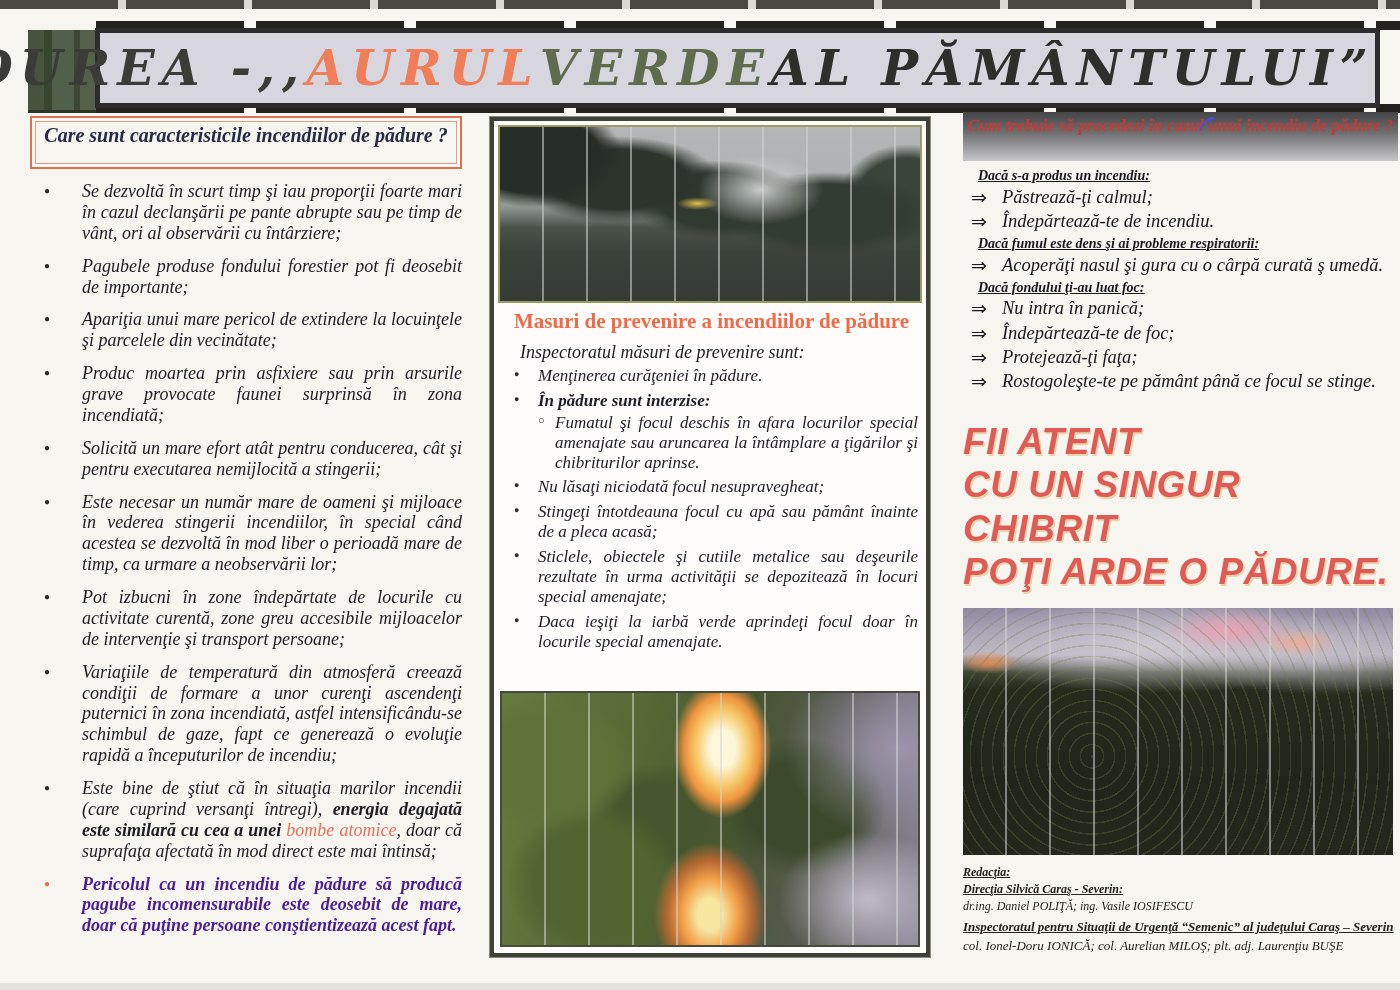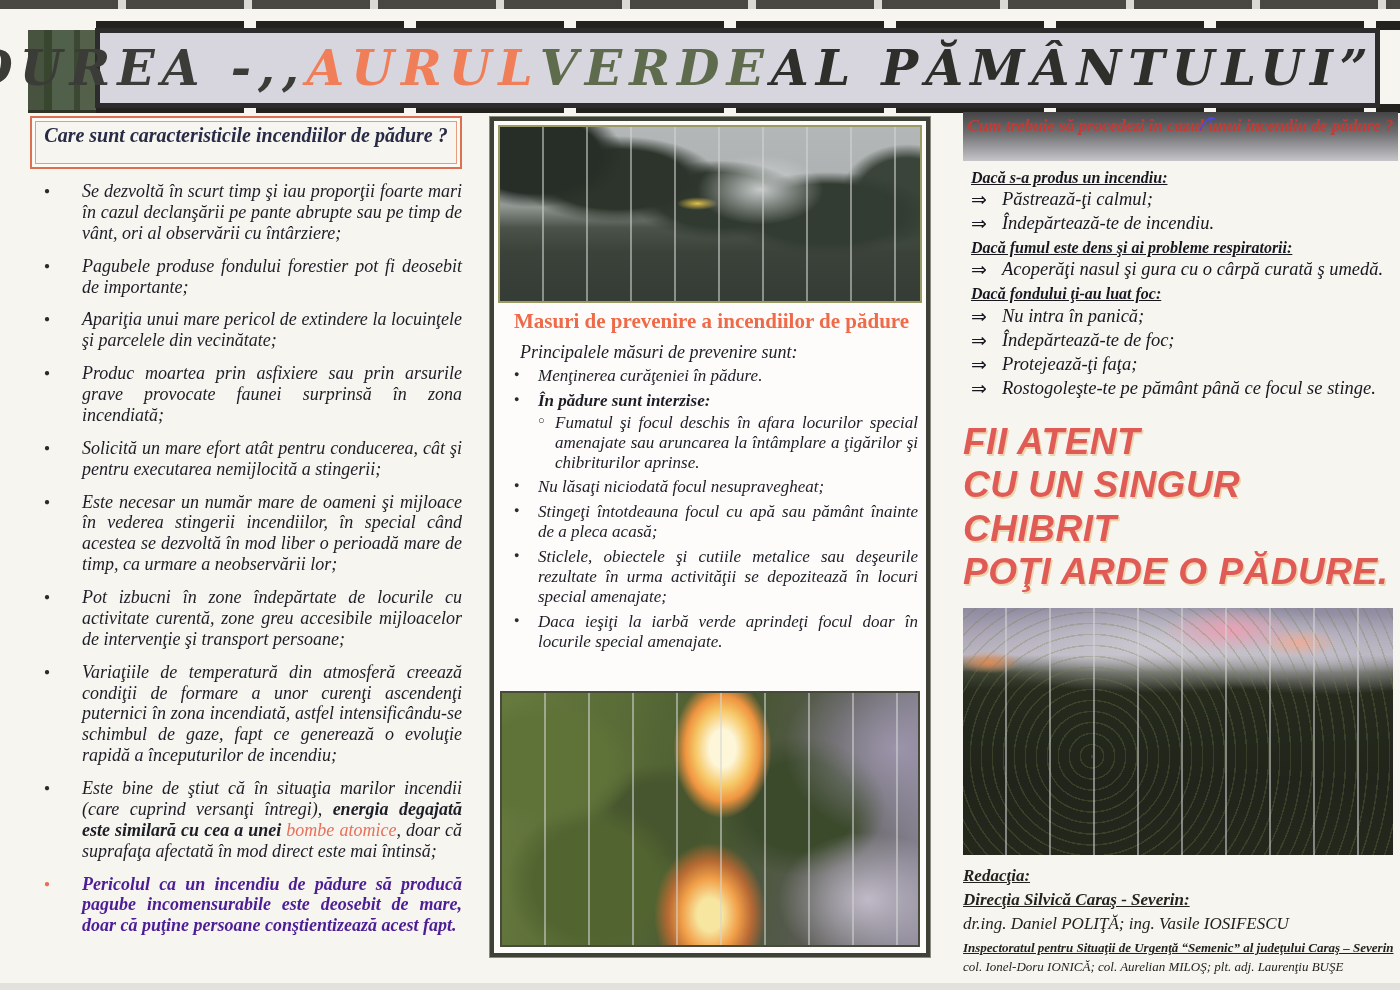--- a/index.html
+++ b/index.html
@@ -119,22 +119,22 @@
   
   .right-header {
     position:absolute; left:963px; top:112px; width:435px; height:49px;
     background:linear-gradient(180deg,#454547 0%,#6e6e71 42%,#c6c6ca 100%);
     color:#c63a33; font-weight:bold; font-style:italic; font-size:17px; line-height:1.3;
     text-align:center; padding-top:3px;
   }
   .pen-mark { position:absolute; left:1196px; top:114px; width:22px; height:20px; }
   .right-text { position:absolute; left:963px; top:165px; width:437px; color:#17171f; }
   .sec-title {
-    font-weight:bold; font-style:italic; font-size:16px; line-height:1.2;
-    text-decoration:underline; margin:3px 8px 2px;
+    font-weight:bold; font-style:italic; font-size:14px; line-height:1.2;
+    text-decoration:underline; margin:3px 15px 2px;
   }
   .arrow-item {
     display:flex; gap:15px; padding-left:8px; margin:2px 0;
     font-style:italic; font-size:18.5px; line-height:1.16;
   }
   .arrow-item .arrow { font-style:normal; font-size:19px; flex:0 0 auto; }
   .warning {
     position:absolute; left:963px; top:420px; width:437px;
     color:#e05b55; font-family:"Liberation Sans", sans-serif;
     font-weight:bold; font-style:italic; font-size:37px; line-height:1.17;
@@ -146,21 +146,21 @@
     background-image:
       repeating-radial-gradient(circle at 30% 60%, rgba(116,126,74,.28) 0 1.5px, transparent 1.5px 11px),
       radial-gradient(ellipse 90px 30px at 62% 9%, rgba(236,160,180,.95), rgba(236,160,180,0) 75%),
       radial-gradient(ellipse 50px 18px at 78% 14%, rgba(240,170,150,.9), rgba(240,170,150,0) 80%),
       radial-gradient(ellipse 40px 14px at 6% 22%, rgba(230,140,80,.9), rgba(230,140,80,0) 80%),
       radial-gradient(ellipse 260px 60px at 45% 15%, rgba(205,202,210,.95), rgba(205,202,210,0) 80%),
       radial-gradient(ellipse 200px 50px at 85% 19%, rgba(190,186,198,.9), rgba(190,186,198,0) 80%),
       linear-gradient(180deg,#8f8aa0 0%,#a7a1b2 10%,#b9b4c0 19%,#3f4534 26%,#262b1e 33%,#20241a 70%,#23271c 100%);
   }
   .credits { position:absolute; left:963px; top:864px; width:437px; color:#23231c; }
-  .credit { font-style:italic; font-size:17px; line-height:1.4; white-space:nowrap; overflow:hidden; }
+  .credit { font-style:italic; font-size:12px; line-height:1.4; white-space:nowrap; overflow:hidden; }
   .credit-h { font-weight:bold; text-decoration:underline; }
   .credit.gap { margin-top:4px; }
   .credit.small { font-size:13px; }
 </style>
 </head>
 <body>
 
 <div class="page">
 
   <div class="top-edge-dashes"></div>
@@ -189,21 +189,21 @@
         <li class="lb"><span>Pot izbucni în zone îndepărtate de locurile cu activitate curentă, zone greu accesibile mijloacelor de intervenţie şi transport persoane;</span></li>
         <li class="lb"><span>Variaţiile de temperatură din atmosferă creează condiţii de formare a unor curenţi ascendenţi puternici în zona incendiată, astfel intensificându-se schimbul de gaze, fapt ce generează o evoluţie rapidă a începuturilor de incendiu;</span></li>
         <li class="lb"><span>Este bine de ştiut că în situaţia marilor incendii (care cuprind versanţi întregi), </span><span class="b ">energia degajată este similară cu cea a unei </span><span class="r">bombe atomice</span><span>, doar că suprafaţa afectată în mod direct este mai întinsă;</span></li>
         <li class="lb red"><span>Pericolul ca un incendiu de pădure să producă pagube incomensurabile este deosebit de mare, doar că puţine persoane conştientizează acest fapt.</span></li>
       </ul>
   </section>
 
   <section class="mid-col">
     <div class="photo photo-foggy"></div>
     <h2 class="mid-heading">Masuri de prevenire a incendiilor de pădure</h2>
-    <p class="mid-intro">Principalele măsuri de prevenire sunt:</p>
+    <p class="mid-intro">Inspectoratul măsuri de prevenire sunt:</p>
     <ul class="mid-list">
         <li class="mb"><span>Menţinerea curăţeniei în pădure.</span></li>
         <li class="mb bold"><span>În pădure sunt interzise:</span><ul class="msub">
             <li>Fumatul şi focul deschis în afara locurilor special amenajate sau aruncarea la întâmplare a ţigărilor şi chibriturilor aprinse.</li>
           </ul></li>
         <li class="mb"><span>Nu lăsaţi niciodată focul nesupravegheat;</span></li>
         <li class="mb"><span>Stingeţi întotdeauna focul cu apă sau pământ înainte de a pleca acasă;</span></li>
         <li class="mb"><span>Sticlele, obiectele şi cutiile metalice sau deşeurile rezultate în urma activităţii se depozitează în locuri special amenajate;</span></li>
         <li class="mb"><span>Daca ieşiţi la iarbă verde aprindeţi focul doar în locurile special amenajate.</span></li>
       </ul>

